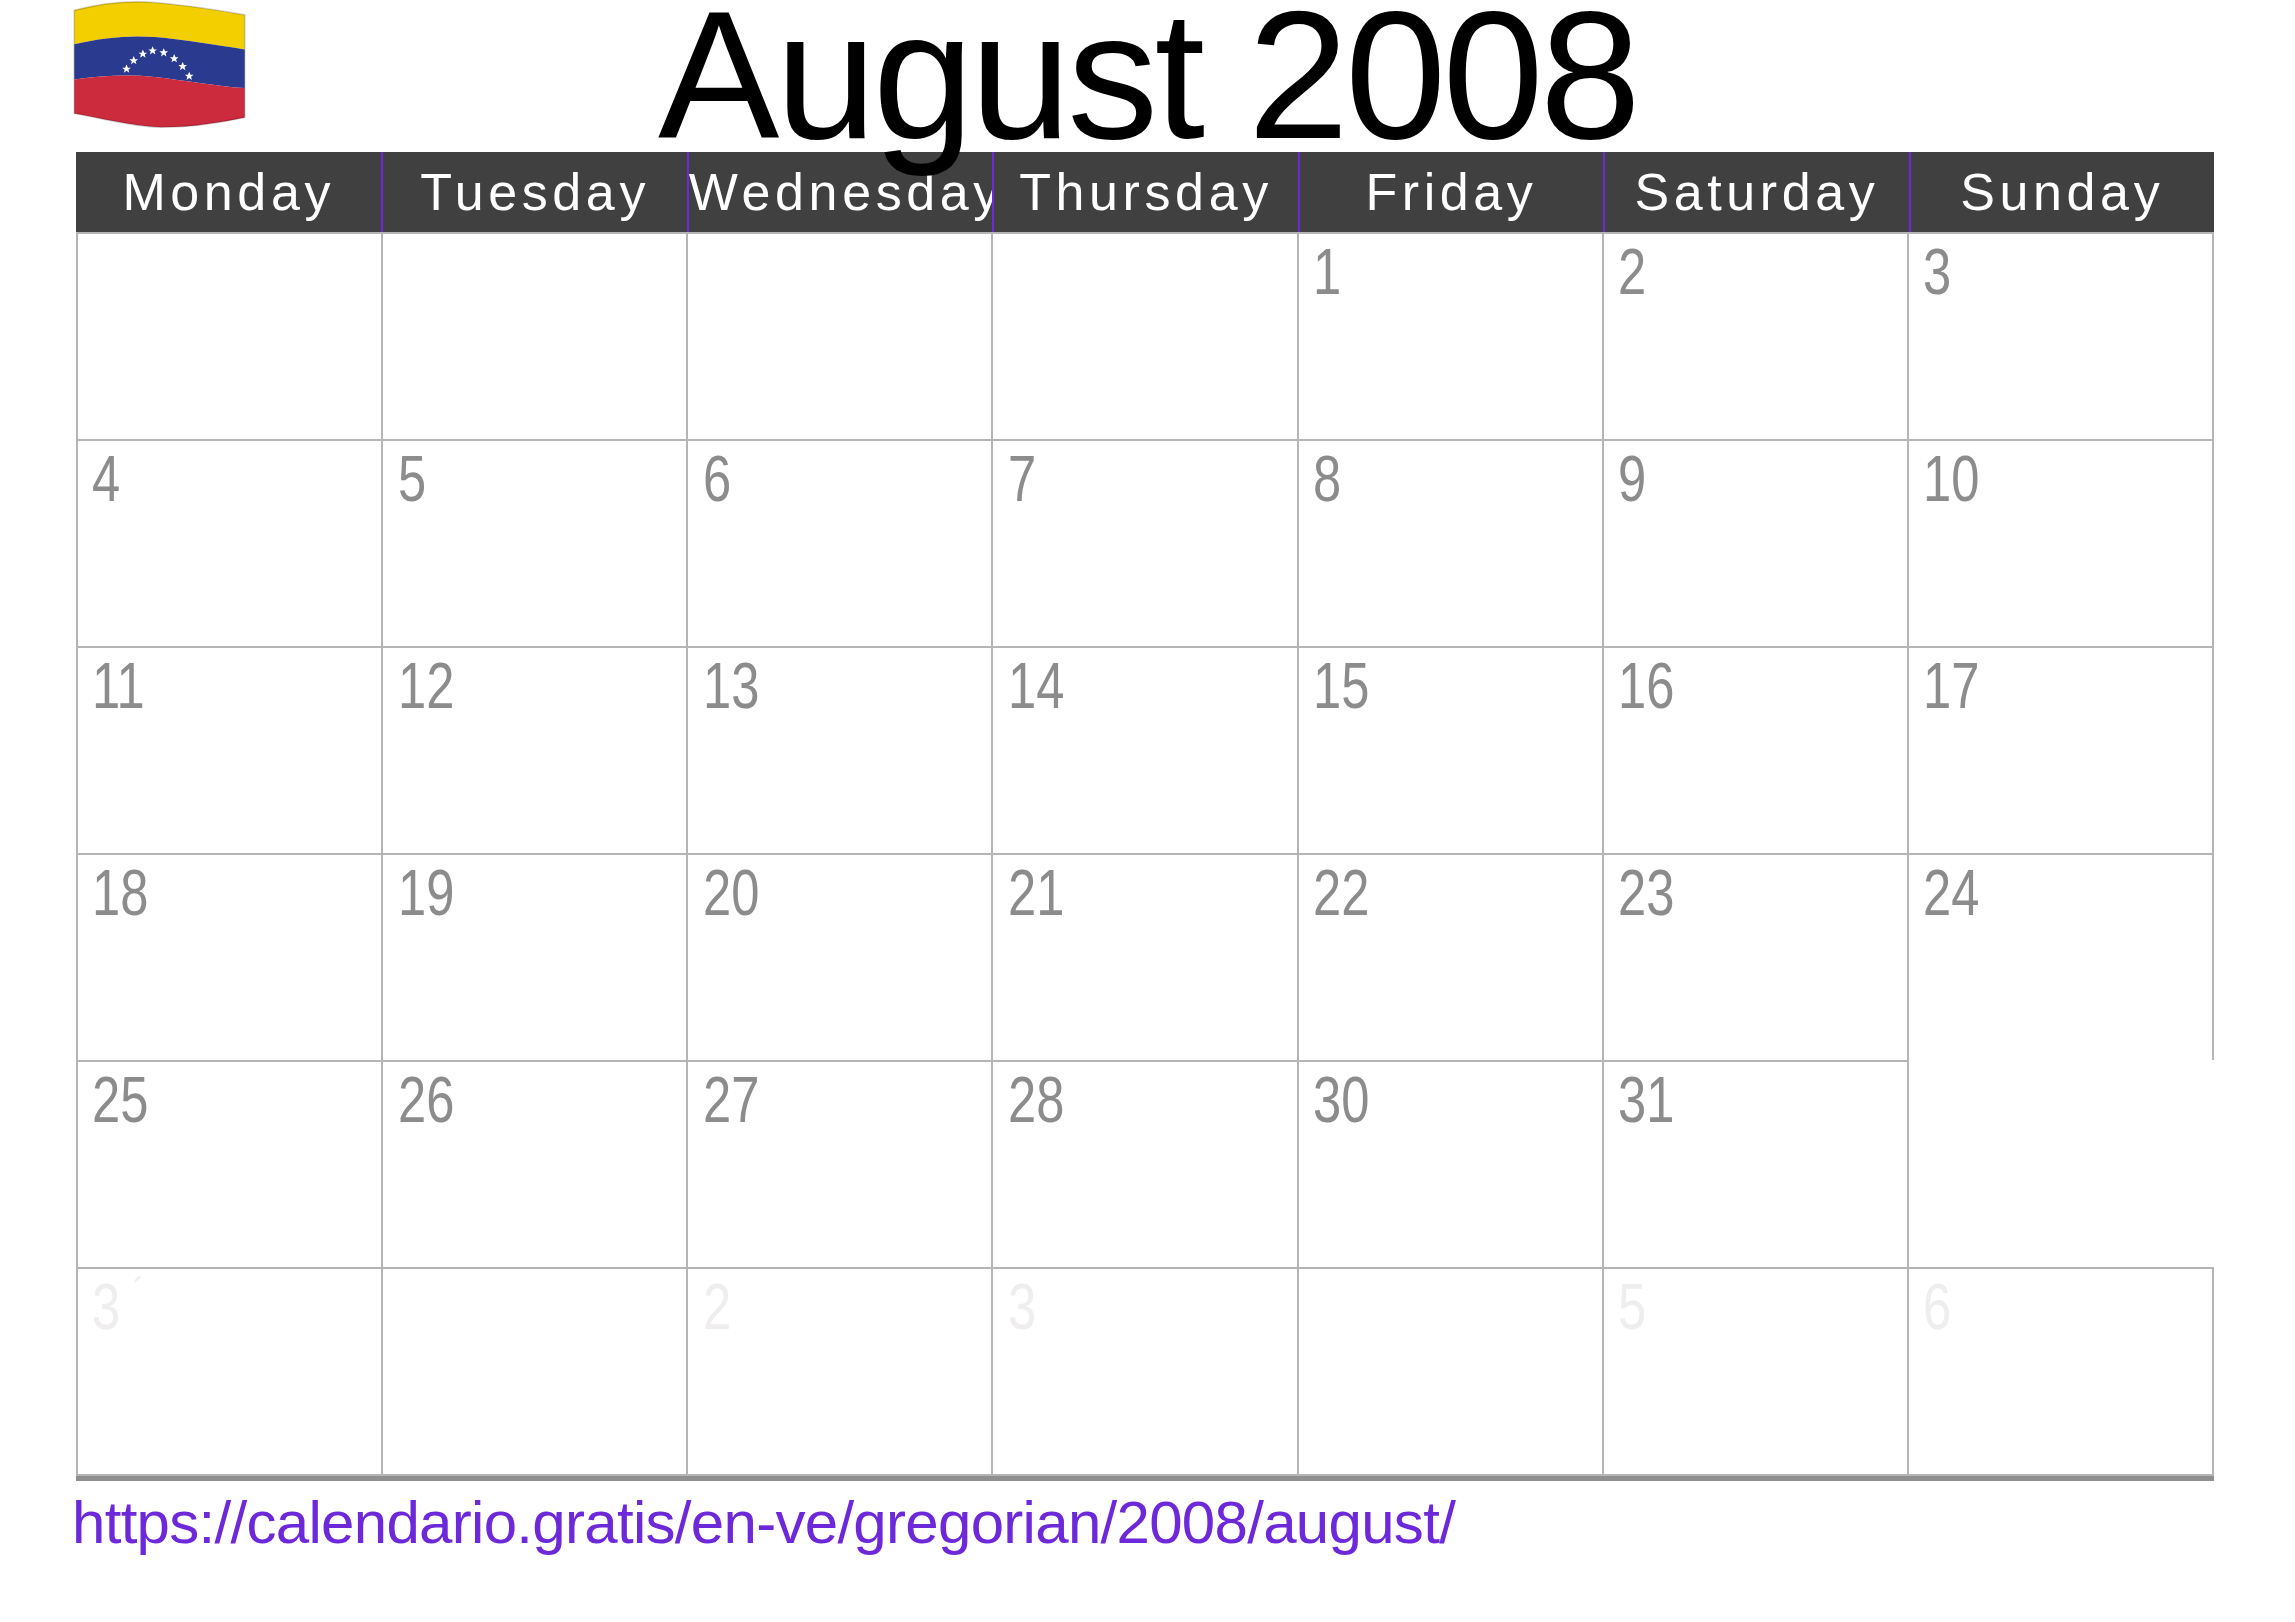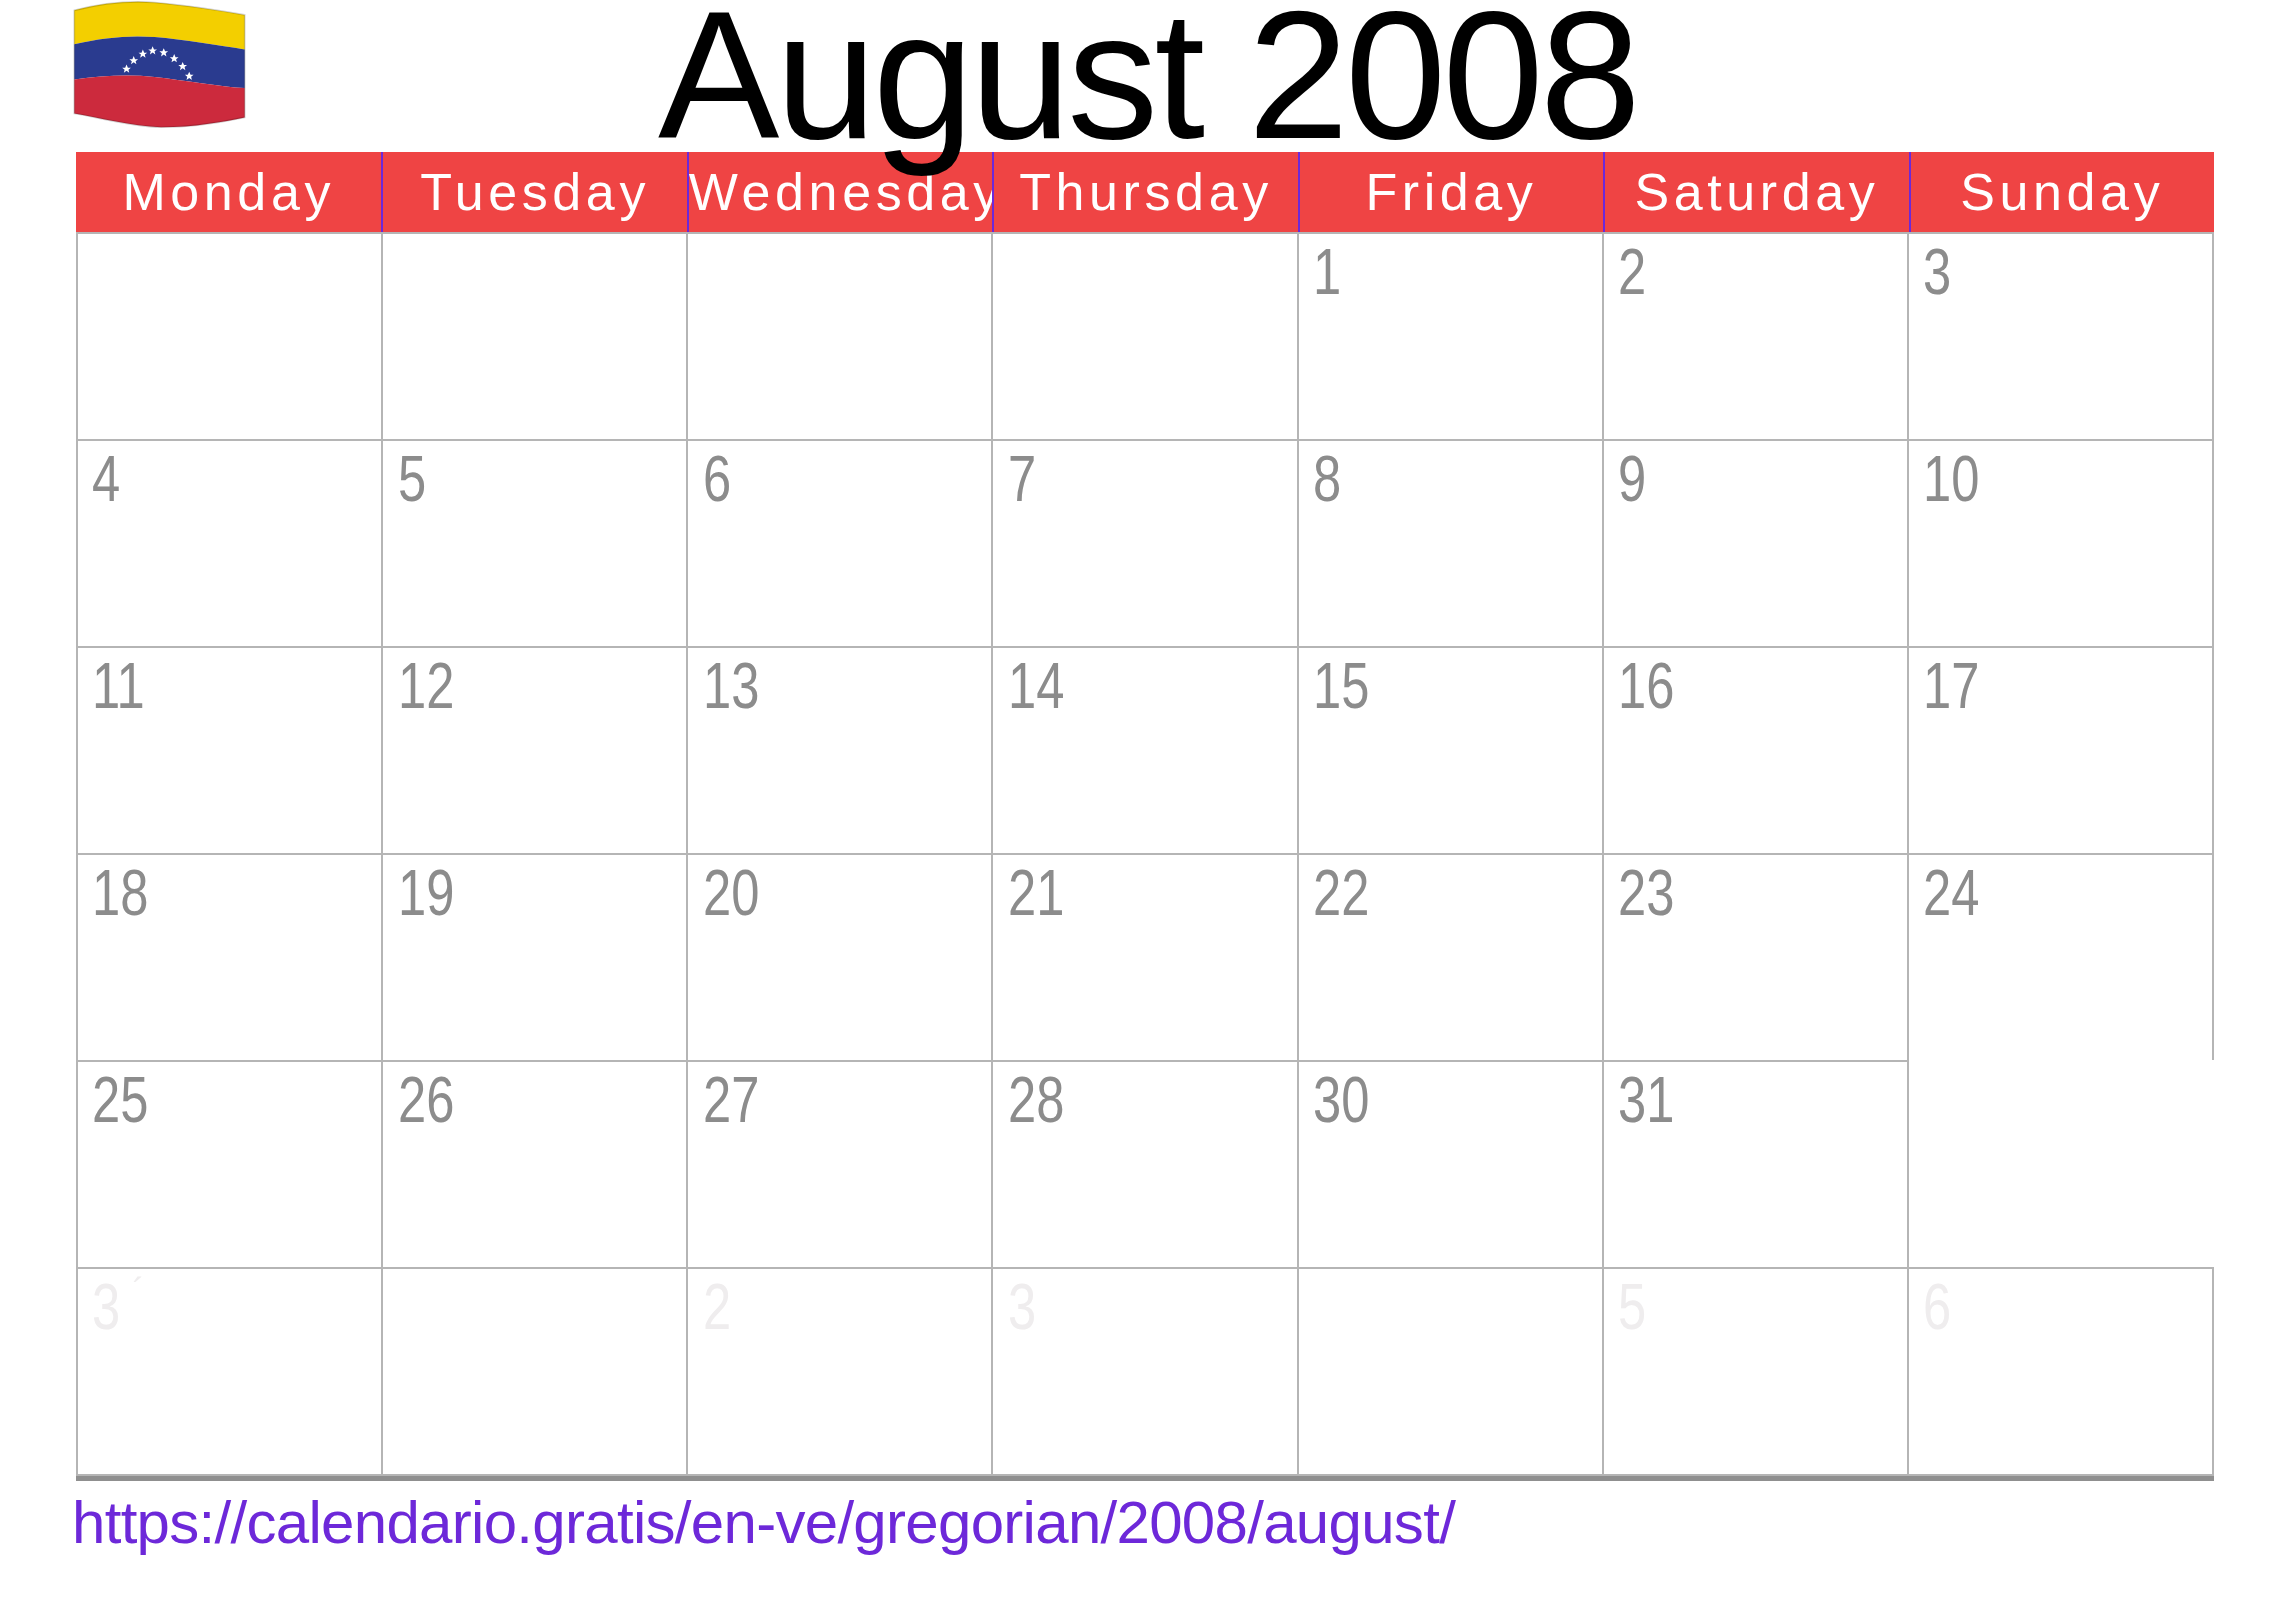--- a/index.html
+++ b/index.html
@@ -25,21 +25,21 @@
     white-space:nowrap;
   }
   
   .calendar{
     position:absolute;left:76px;top:152px;width:2138px;
     z-index:1;
   }
   .weekday-row{
     display:grid;grid-template-columns:repeat(7,1fr);
     height:80px;
-    background:#ef4444;
+    background:#404040;
   }
   .weekday-cell{
     text-align:center;
     line-height:80px;
     font-size:52px;
     letter-spacing:4.6px;
     color:#ffffff;
     overflow:hidden;
     white-space:nowrap;
   }

